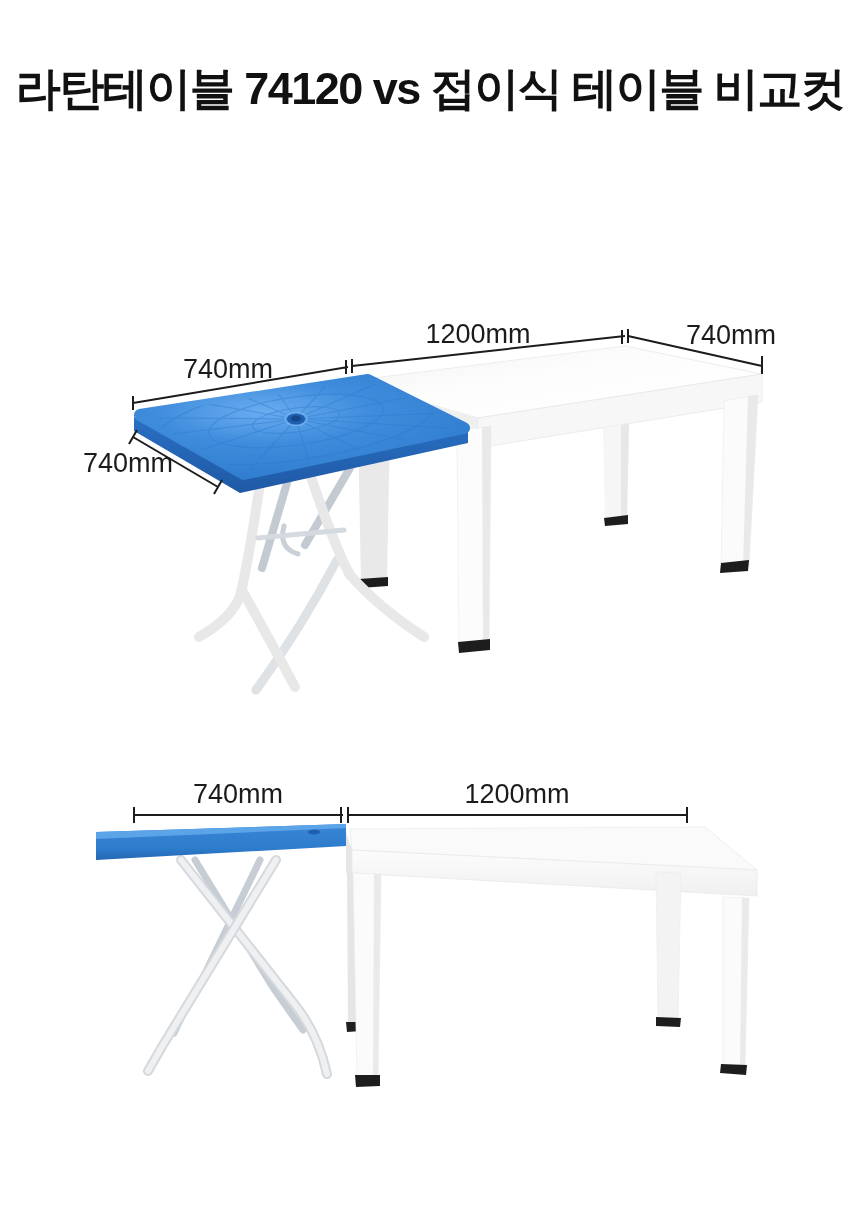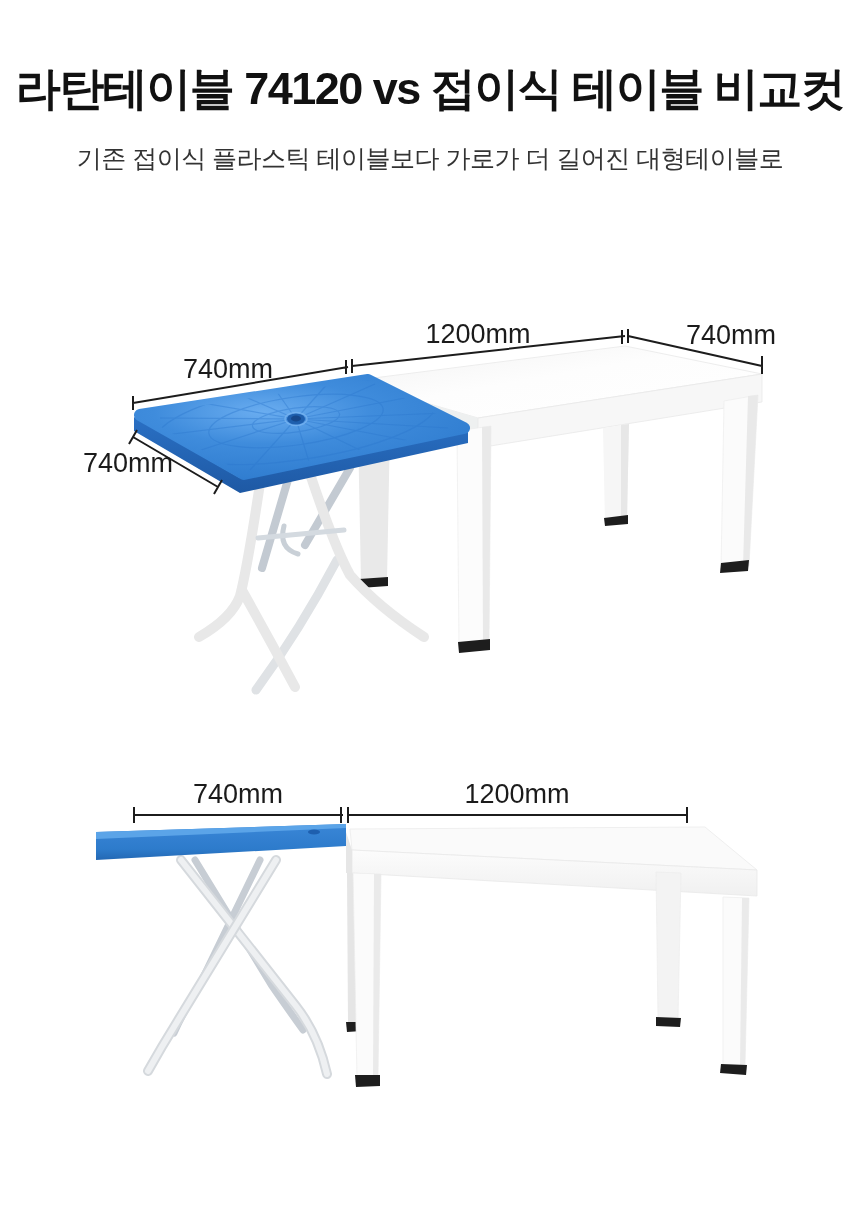--- a/index.html
+++ b/index.html
@@ -15,21 +15,20 @@
   svg text{font-family:"Liberation Sans","DejaVu Sans",sans-serif;font-size:27px;fill:#1b1b1b;}
   .dim{stroke:#1c1c1c;stroke-width:2;fill:none;}
 </style>
 </head>
 <body>
 
 <div class="page">
 
   <div class="title">라탄테이블 74120 vs 접이식 테이블 비교컷</div>
   <div class="subtitle">
-    <div>기존 접이식 플라스틱 테이블보다 가로가 더 길어진 대형테이블로</div>
   </div>
 
   <div class="fig fig-top">
   <svg width="860" height="430" viewBox="0 0 860 430">
     <defs>
       <radialGradient id="gBlueTop" cx="38%" cy="34%" r="75%">
         <stop offset="0%" stop-color="#6aadf0"></stop>
         <stop offset="45%" stop-color="#3f8cdc"></stop>
         <stop offset="100%" stop-color="#2f7ccf"></stop>
       </radialGradient>

